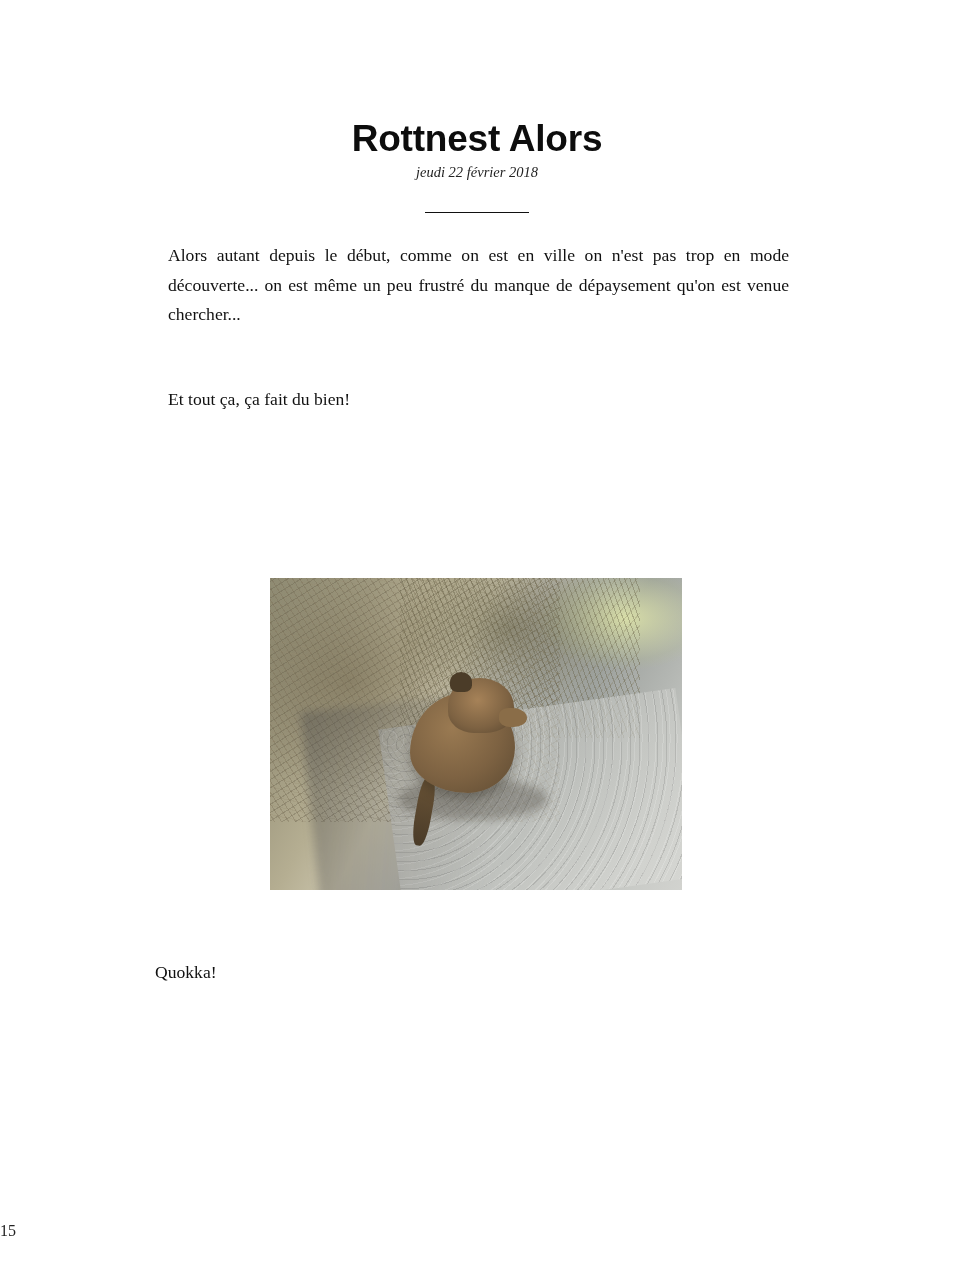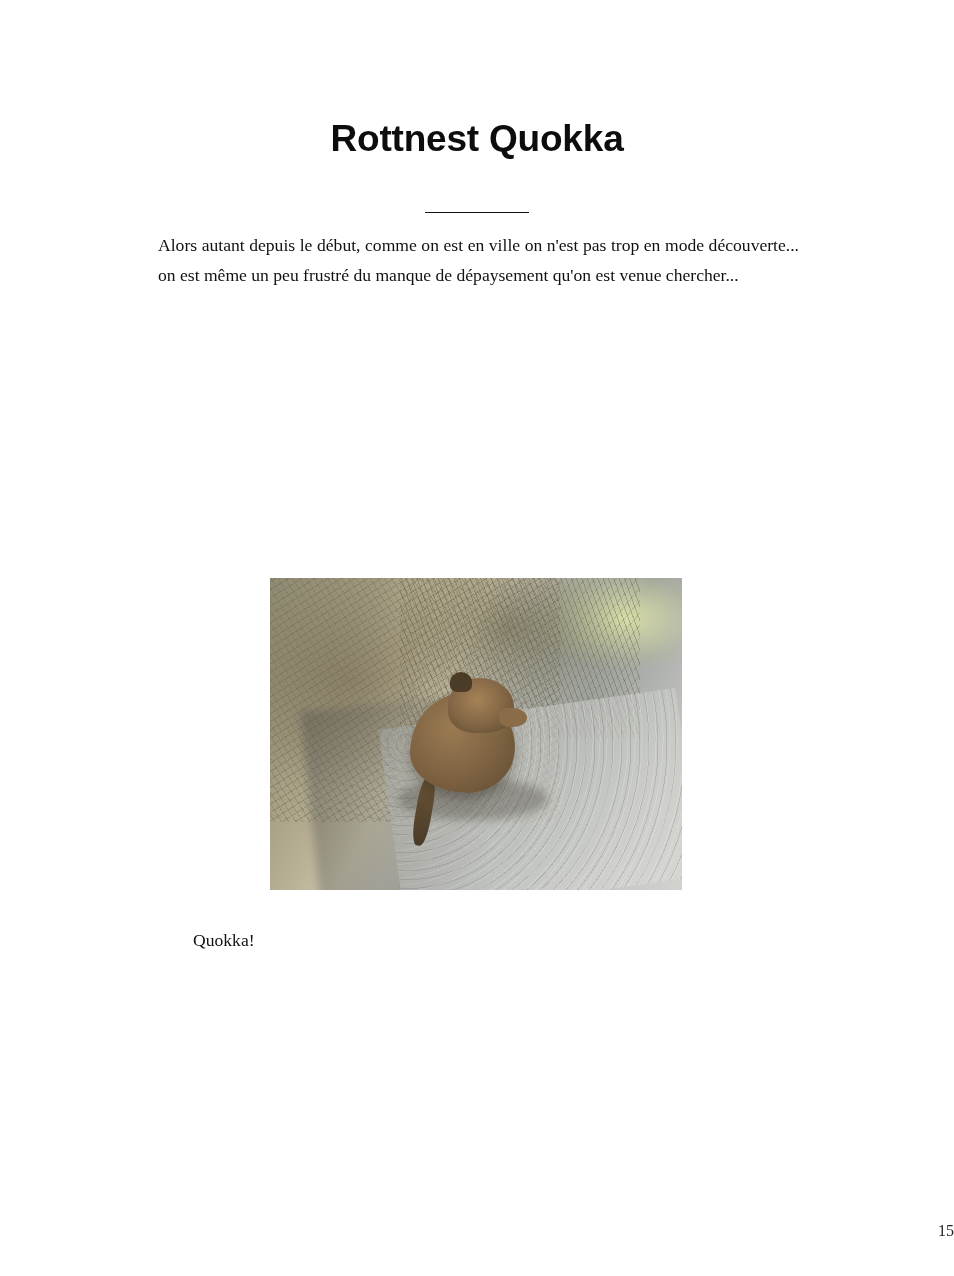--- a/index.html
+++ b/index.html
@@ -52,21 +52,21 @@
     position: absolute;
     left: 155px;
     top: 228px;
     width: 647px;
     font-size: 17.6px;
     line-height: 29.5px;
     text-align: justify;
     color: #111111;
   }
   .body-text p {
-    margin: 3px;
+    margin: 13px;
   }
   .para-gap {
     height: 29px;
   }
   .photo-wrap {
     position: absolute;
     left: 270px;
     top: 578px;
     width: 412px;
     height: 312px;
@@ -195,46 +195,47 @@
     top: 200px;
     width: 150px;
     height: 42px;
     border-radius: 50%;
     background: rgba(50,44,34,0.30);
     filter: blur(5px);
   }
   .caption {
     position: absolute;
     left: 155px;
-    top: 930px;
+    top: 962px;
     font-size: 17.6px;
     color: #111111;
-    margin-left: 38px;
   }
   .page-number {
     position: absolute;
     left: 0;
     top: 1222px;
     width: 954px;
-    text-align: right;
+    text-align: left;
     font-size: 16px;
     color: #222222;
   }
 </style>
 </head>
 <body>
 
 <div class="page">
 
-  <div class="title">Rottnest Quokka</div>
+  <div class="title">Rottnest Alors</div>
+  <div class="subtitle">jeudi 22 février 2018</div>
   <div class="rule"></div>
 
   <div class="body-text">
     <p>Alors autant depuis le début, comme on est en ville on n'est pas trop en mode découverte... on est même un peu frustré du manque de dépaysement qu'on est venue chercher...</p>
     <div class="para-gap"></div>
+    <p>Et tout ça, ça fait du bien!</p>
   </div>
 
   <div class="photo-wrap">
     <div class="photo" title="Un quokka sur un sentier de gravier bordé de broussailles sèches">
       <div class="shrub"></div>
       <div class="shrub2"></div>
       <div class="gravel"></div>
       <div class="shadow-band"></div>
       <div class="quokka-shadow"></div>
       <div class="quokka-tail"></div>

